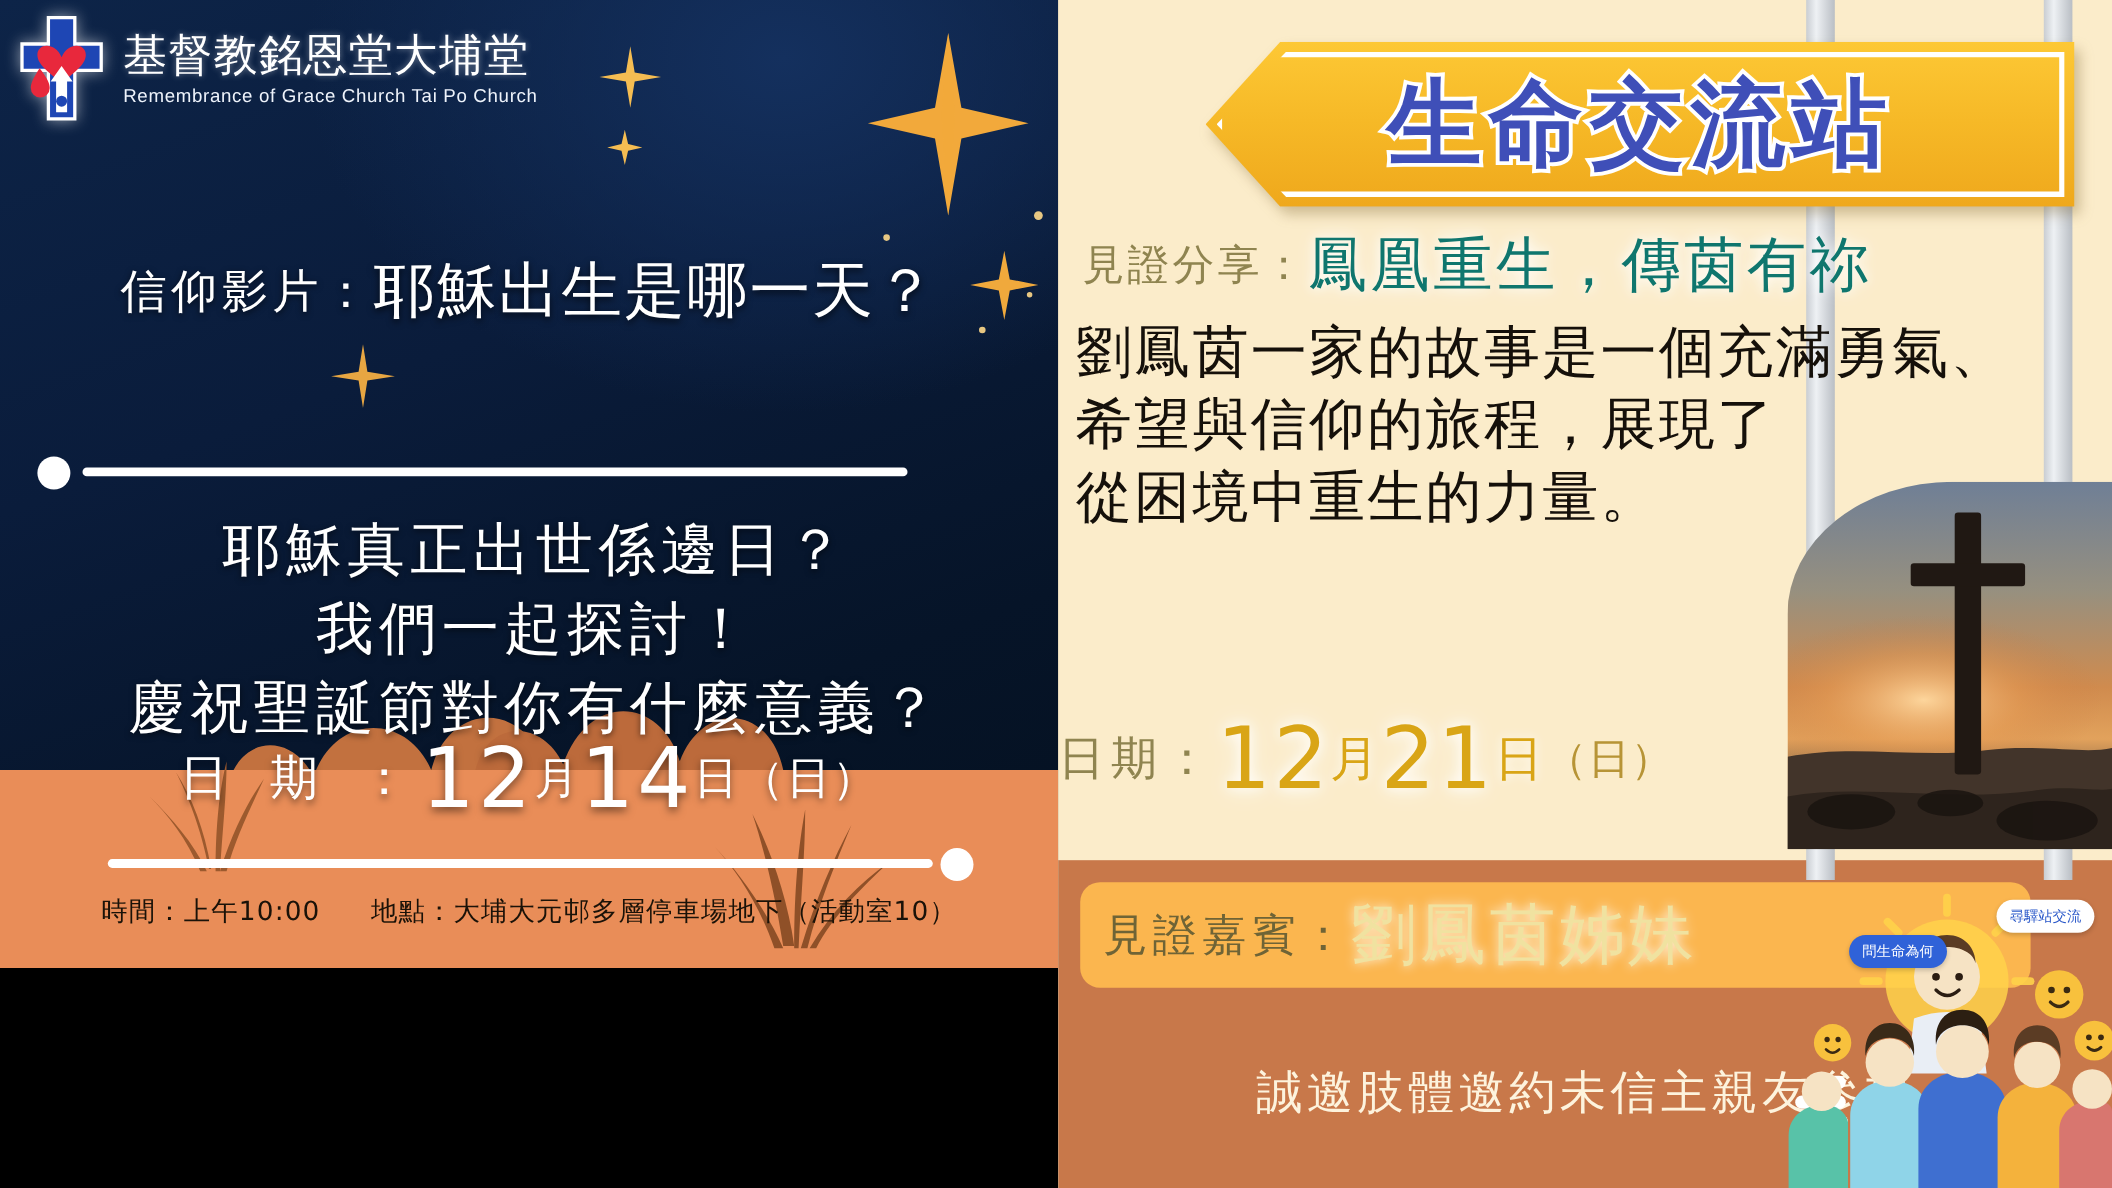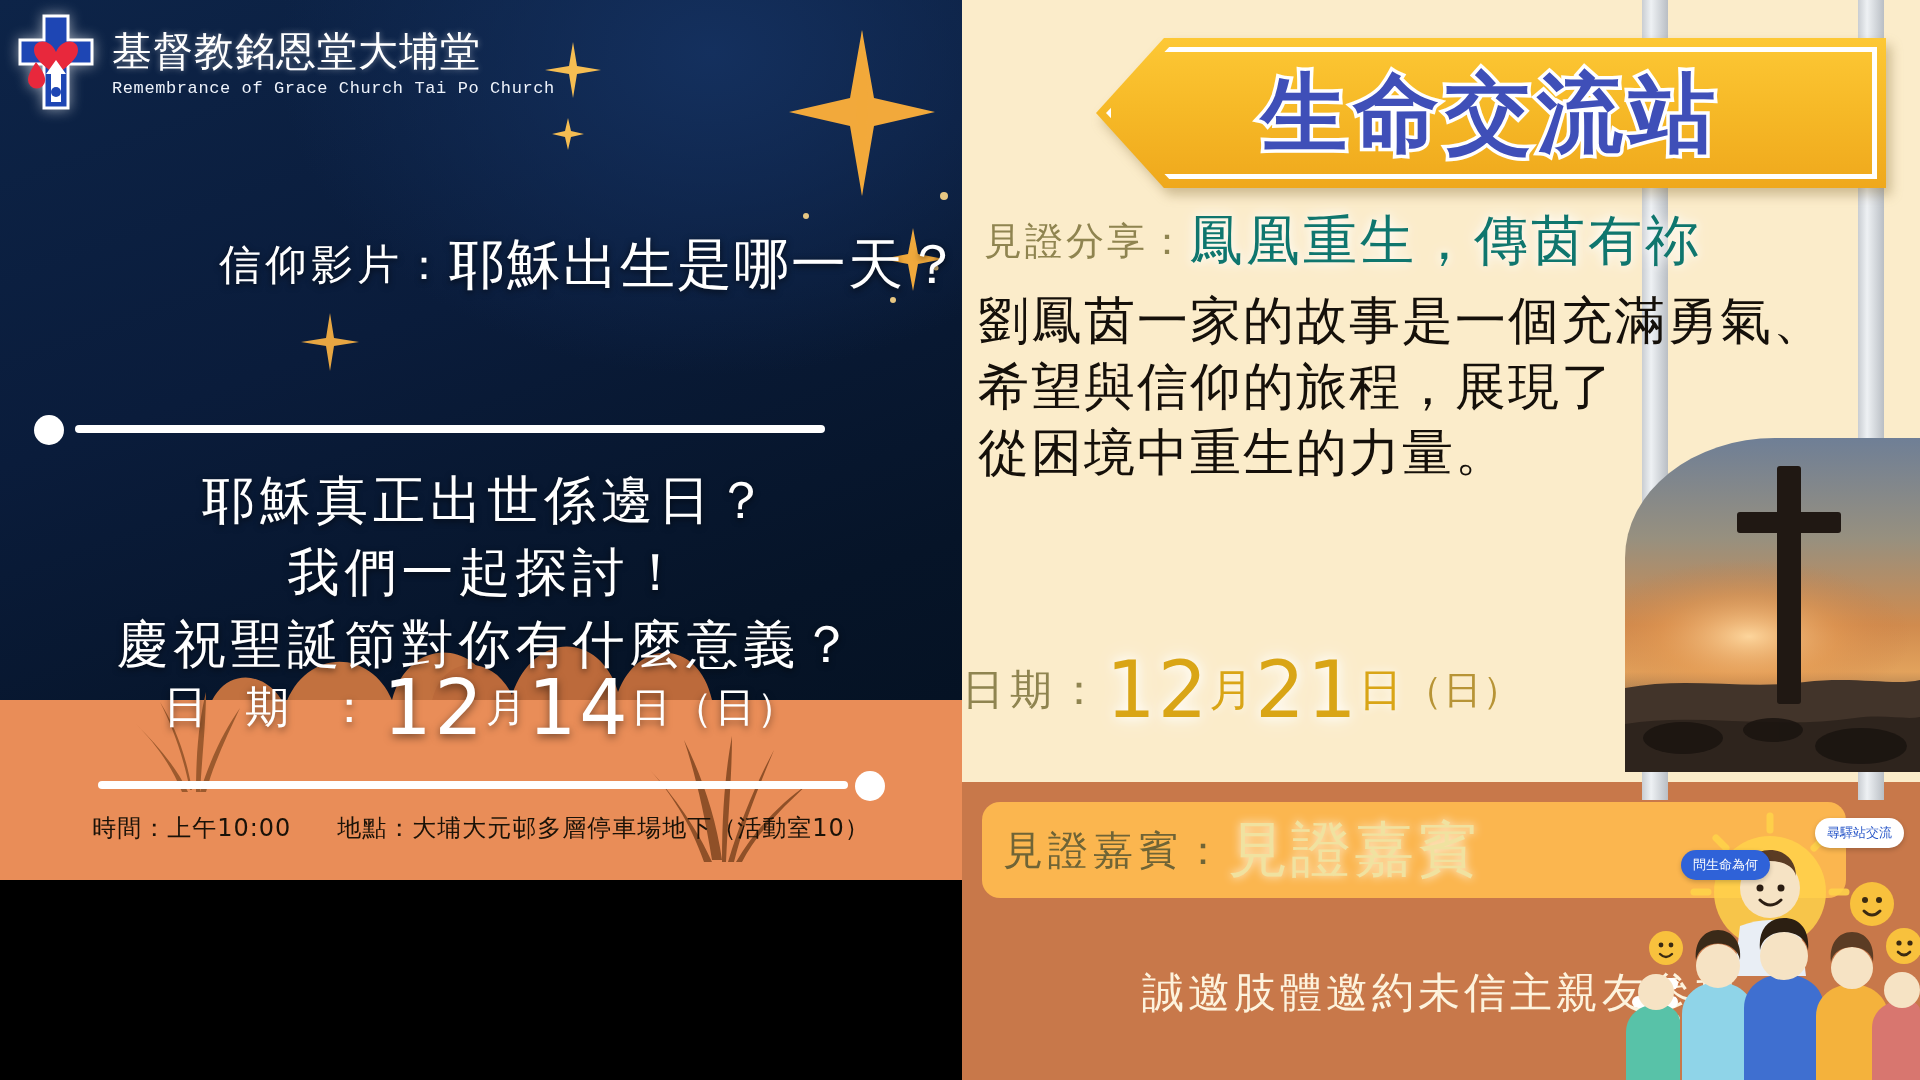--- a/index.html
+++ b/index.html
@@ -16,23 +16,23 @@
       linear-gradient(160deg,#0d2448 0%,#0a1c3b 38%,#061428 72%,#04101f 100%);
   }
   .star-field { position:absolute; inset:0; pointer-events:none; }
 
   .logo-row { position:absolute; left:14px; top:14px; display:flex; align-items:center; gap:14px; z-index:6; }
   .logo-mark { width:84px; height:96px; position:relative; filter:drop-shadow(0 0 7px rgba(255,255,255,.55)); }
   .logo-text-wrap { display:flex; flex-direction:column; justify-content:center; padding-top:4px; }
   .logo-cn { font-size:40px; font-weight:400; color:#ffffff; letter-spacing:1px; line-height:1.08;
              text-shadow:0 0 6px rgba(255,255,255,.45); white-space:nowrap; font-family:"DejaVu Sans", sans-serif; }
   .logo-en { font-size:17px; color:#eef3fb; letter-spacing:.6px; margin-top:5px; white-space:nowrap;
-             font-family:Liberation Mono, monospace; }
-
-  .l-headline { position:absolute; left:0; right:0; top:228px; text-align:right; z-index:5; white-space:nowrap; }
+             font-family:Liberation Sans, sans-serif; }
+
+  .l-headline { position:absolute; left:0; right:0; top:228px; text-align:center; z-index:5; white-space:nowrap; }
   .l-headline .lbl { font-size:42px; color:#ffffff; letter-spacing:4px; font-family:"DejaVu Sans", sans-serif;
                      text-shadow:0 2px 6px rgba(0,0,0,.65); vertical-align:middle; }
   .l-headline .val { font-size:55px; color:#ffffff; letter-spacing:2px; font-family:"DejaVu Sans", sans-serif;
                      text-shadow:0 2px 7px rgba(0,0,0,.7); vertical-align:middle; }
 
   .rule { position:absolute; height:8px; background:#ffffff; border-radius:4px; z-index:5; }
   .rule-top { left:75px; width:750px; top:425px; }
   .rule-bot { left:98px; width:750px; top:781px; }
   .dot { position:absolute; width:30px; height:30px; border-radius:50%; background:#ffffff; z-index:5; }
   .dot-top { left:34px; top:415px; }
@@ -268,21 +268,21 @@
         </g>
       </svg>
     </div>
 
     <div class="r-date">
       <span class="lbl">日期：</span><span class="big">12</span><span class="mid">月</span><span class="big">21</span><span class="mid">日</span><span class="par">（日）</span>
     </div>
 
     <div class="guest-bar">
       <span class="lbl">見證嘉賓：</span>
-        <span class="val">見證嘉賓</span>
+        <span class="val">劉鳳茵姊妹</span>
     </div>
 
     <div class="r-invite">誠邀肢體邀約未信主親友參加</div>
 
     <div class="chip chip-b chip1">問生命為何</div>
     <div class="chip chip2">尋驛站交流</div>
 
     <svg class="people-art" viewBox="0 0 300 280">
       <g>
         <circle cx="150" cy="92" r="56" fill="#ffd24a" opacity="0.85"></circle>

